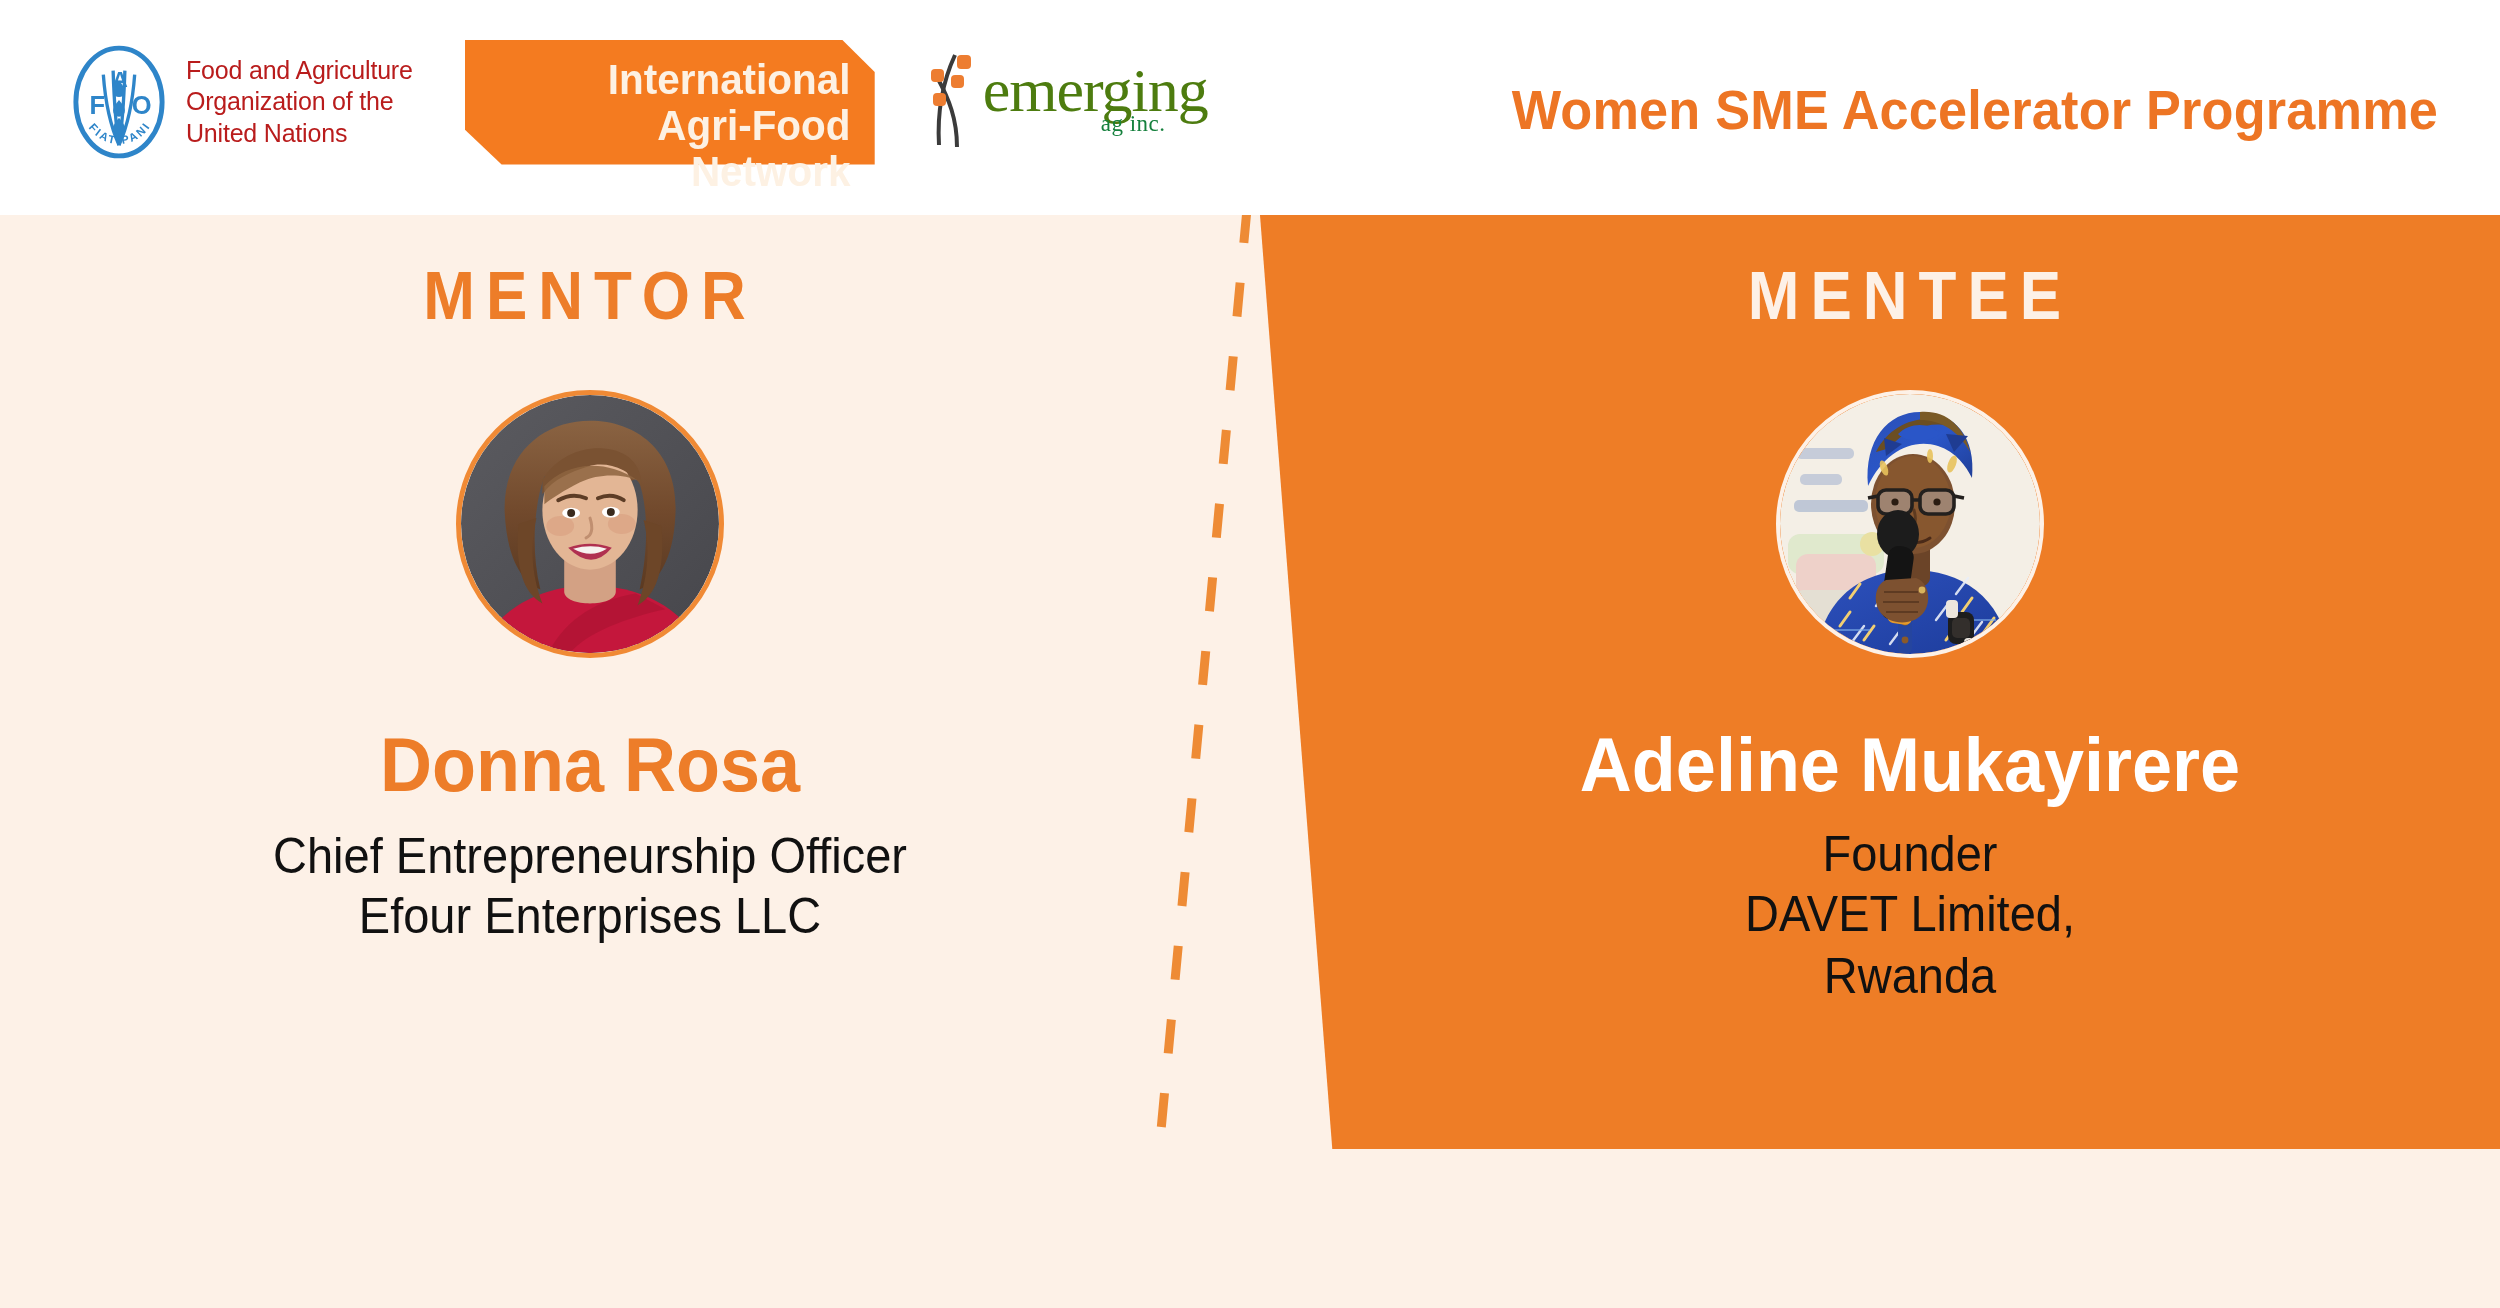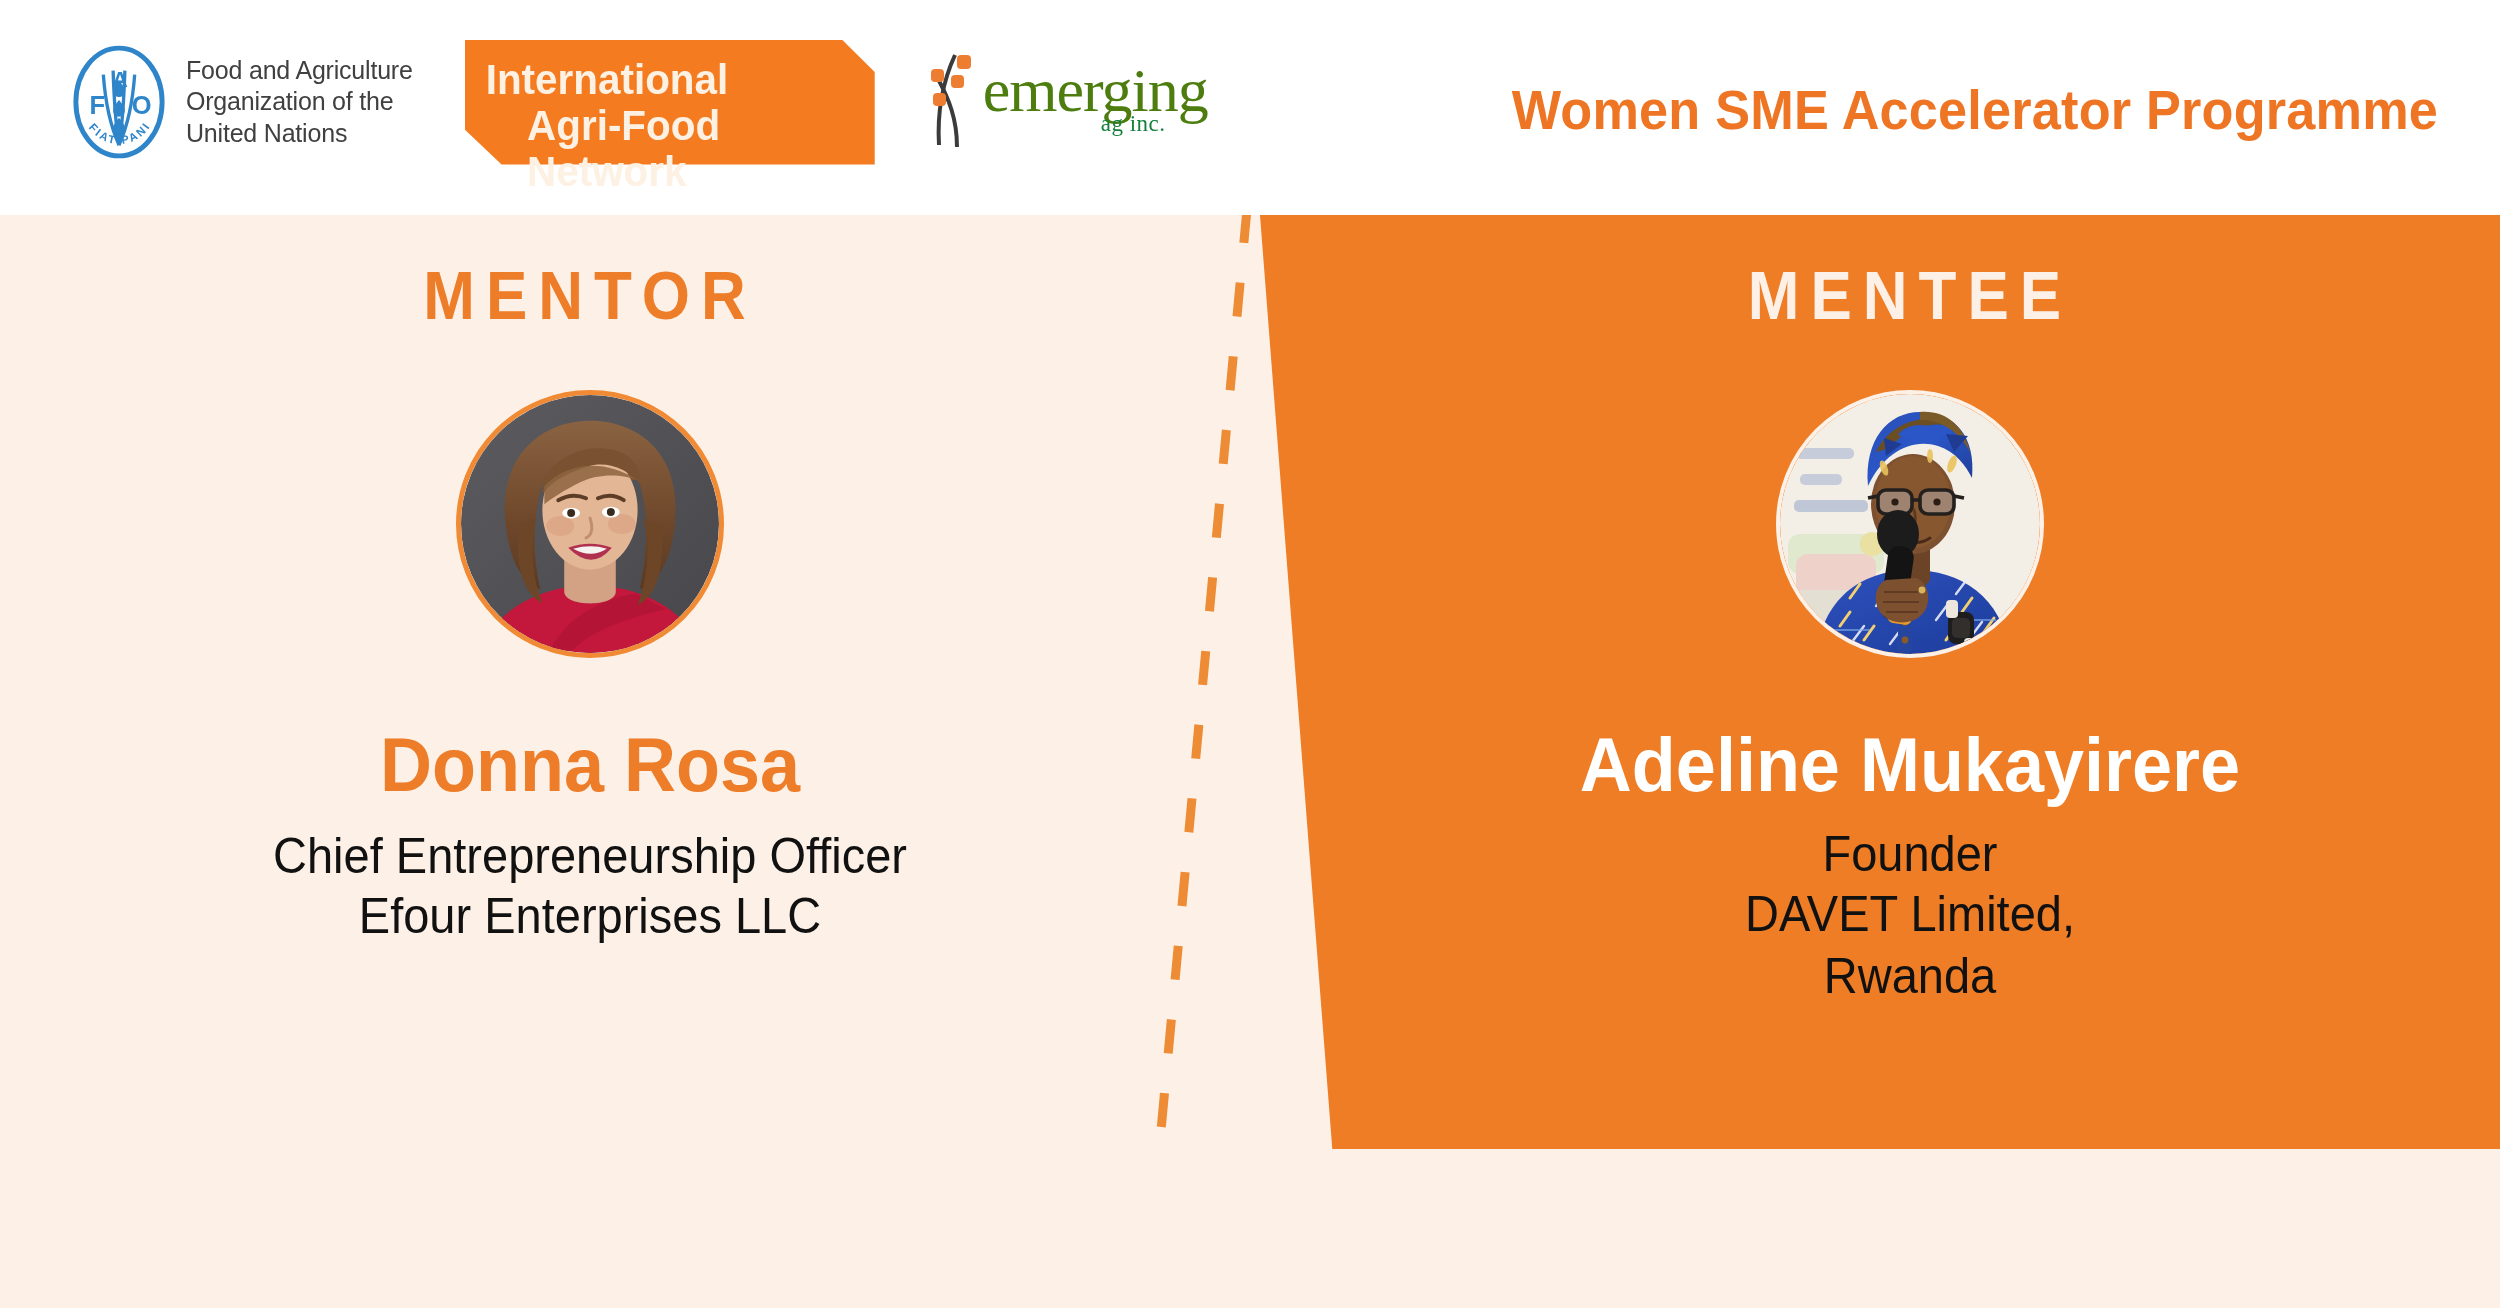--- a/index.html
+++ b/index.html
@@ -36,34 +36,35 @@
   }
 
   
   .fao-logo {
     display: flex;
     align-items: center;
     gap: 18px;
   }
   .fao-mark { width: 98px; height: 118px; display:block; }
   .fao-words {
-    color: #404040;
+    color: #b91c1c;
     font-size: 25px;
     line-height: 1.26;
     font-family: "Liberation Sans", sans-serif;
     white-space: pre-line;
     letter-spacing: -0.2px;
   }
 
   
   .iafn-logo {
     margin-left: 52px;
     position: relative;
     width: 410px;
     height: 125px;
+    text-align: right;
   }
   .iafn-shape {
     position: absolute;
     inset: 0;
     background: #F47B20;
     clip-path: polygon(0 0, 92% 0, 100% 26%, 100% 100%, 9% 100%, 0 72%);
   }
   .iafn-text {
     position: absolute;
     inset: 0;

